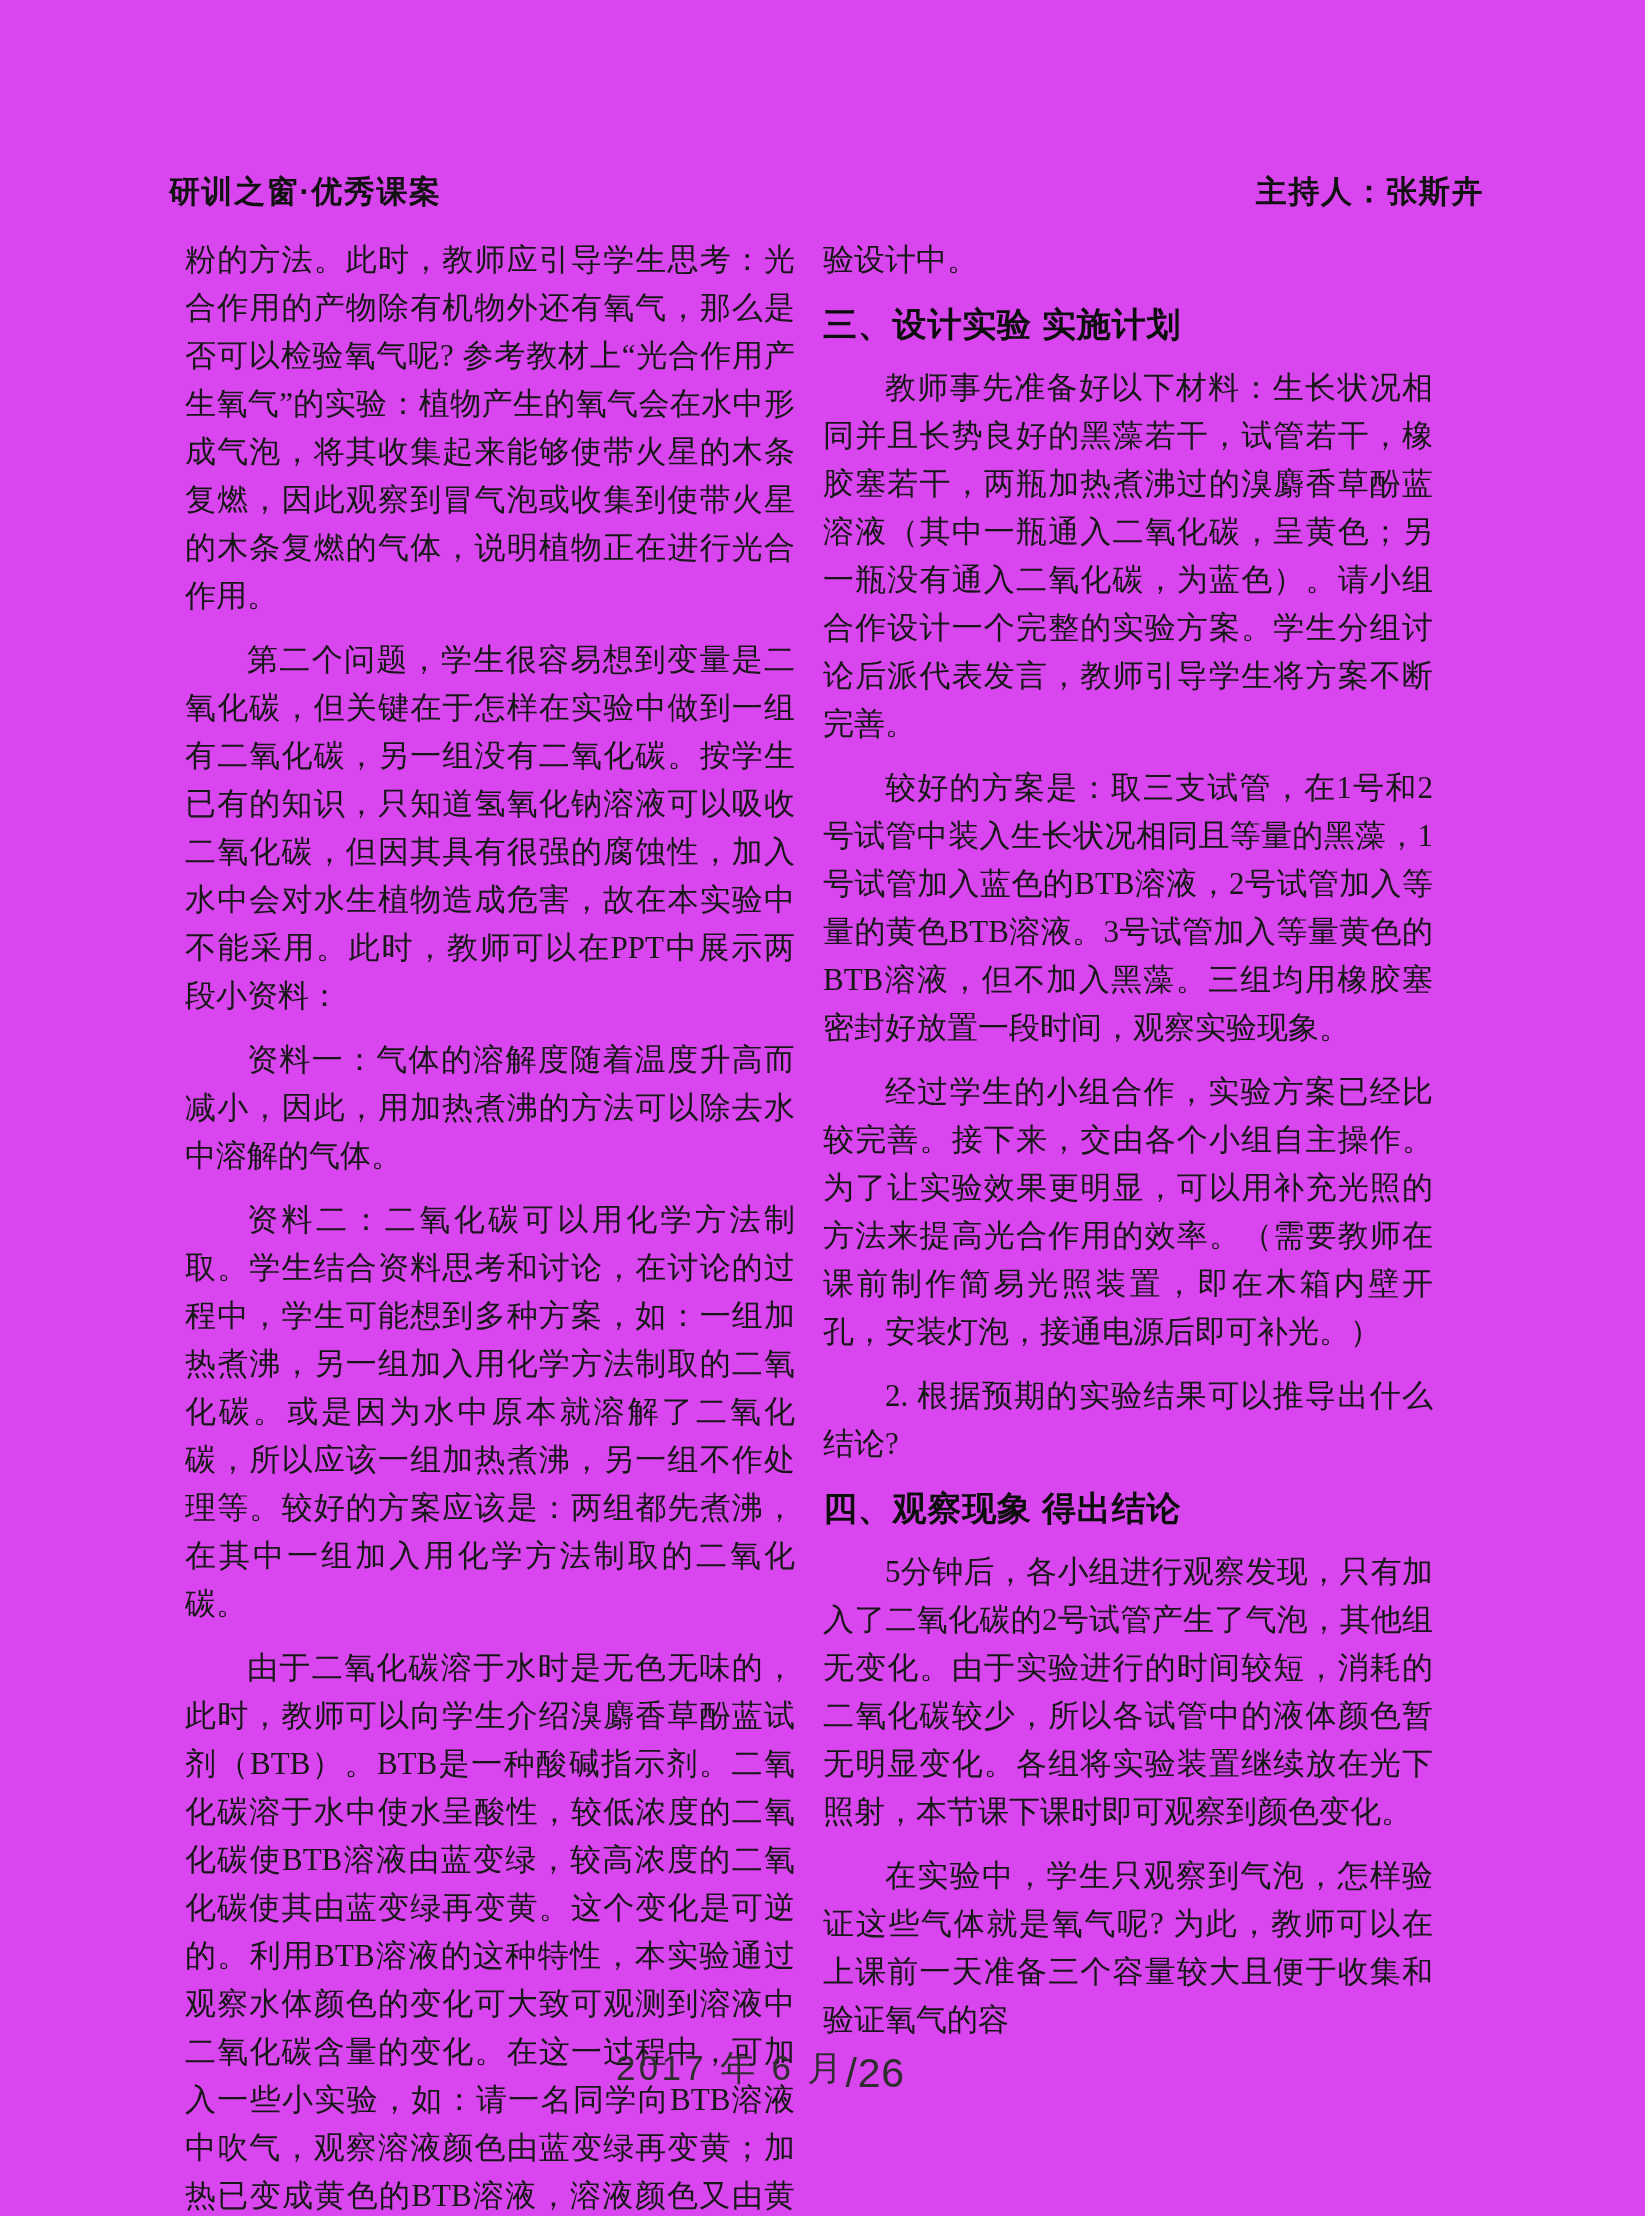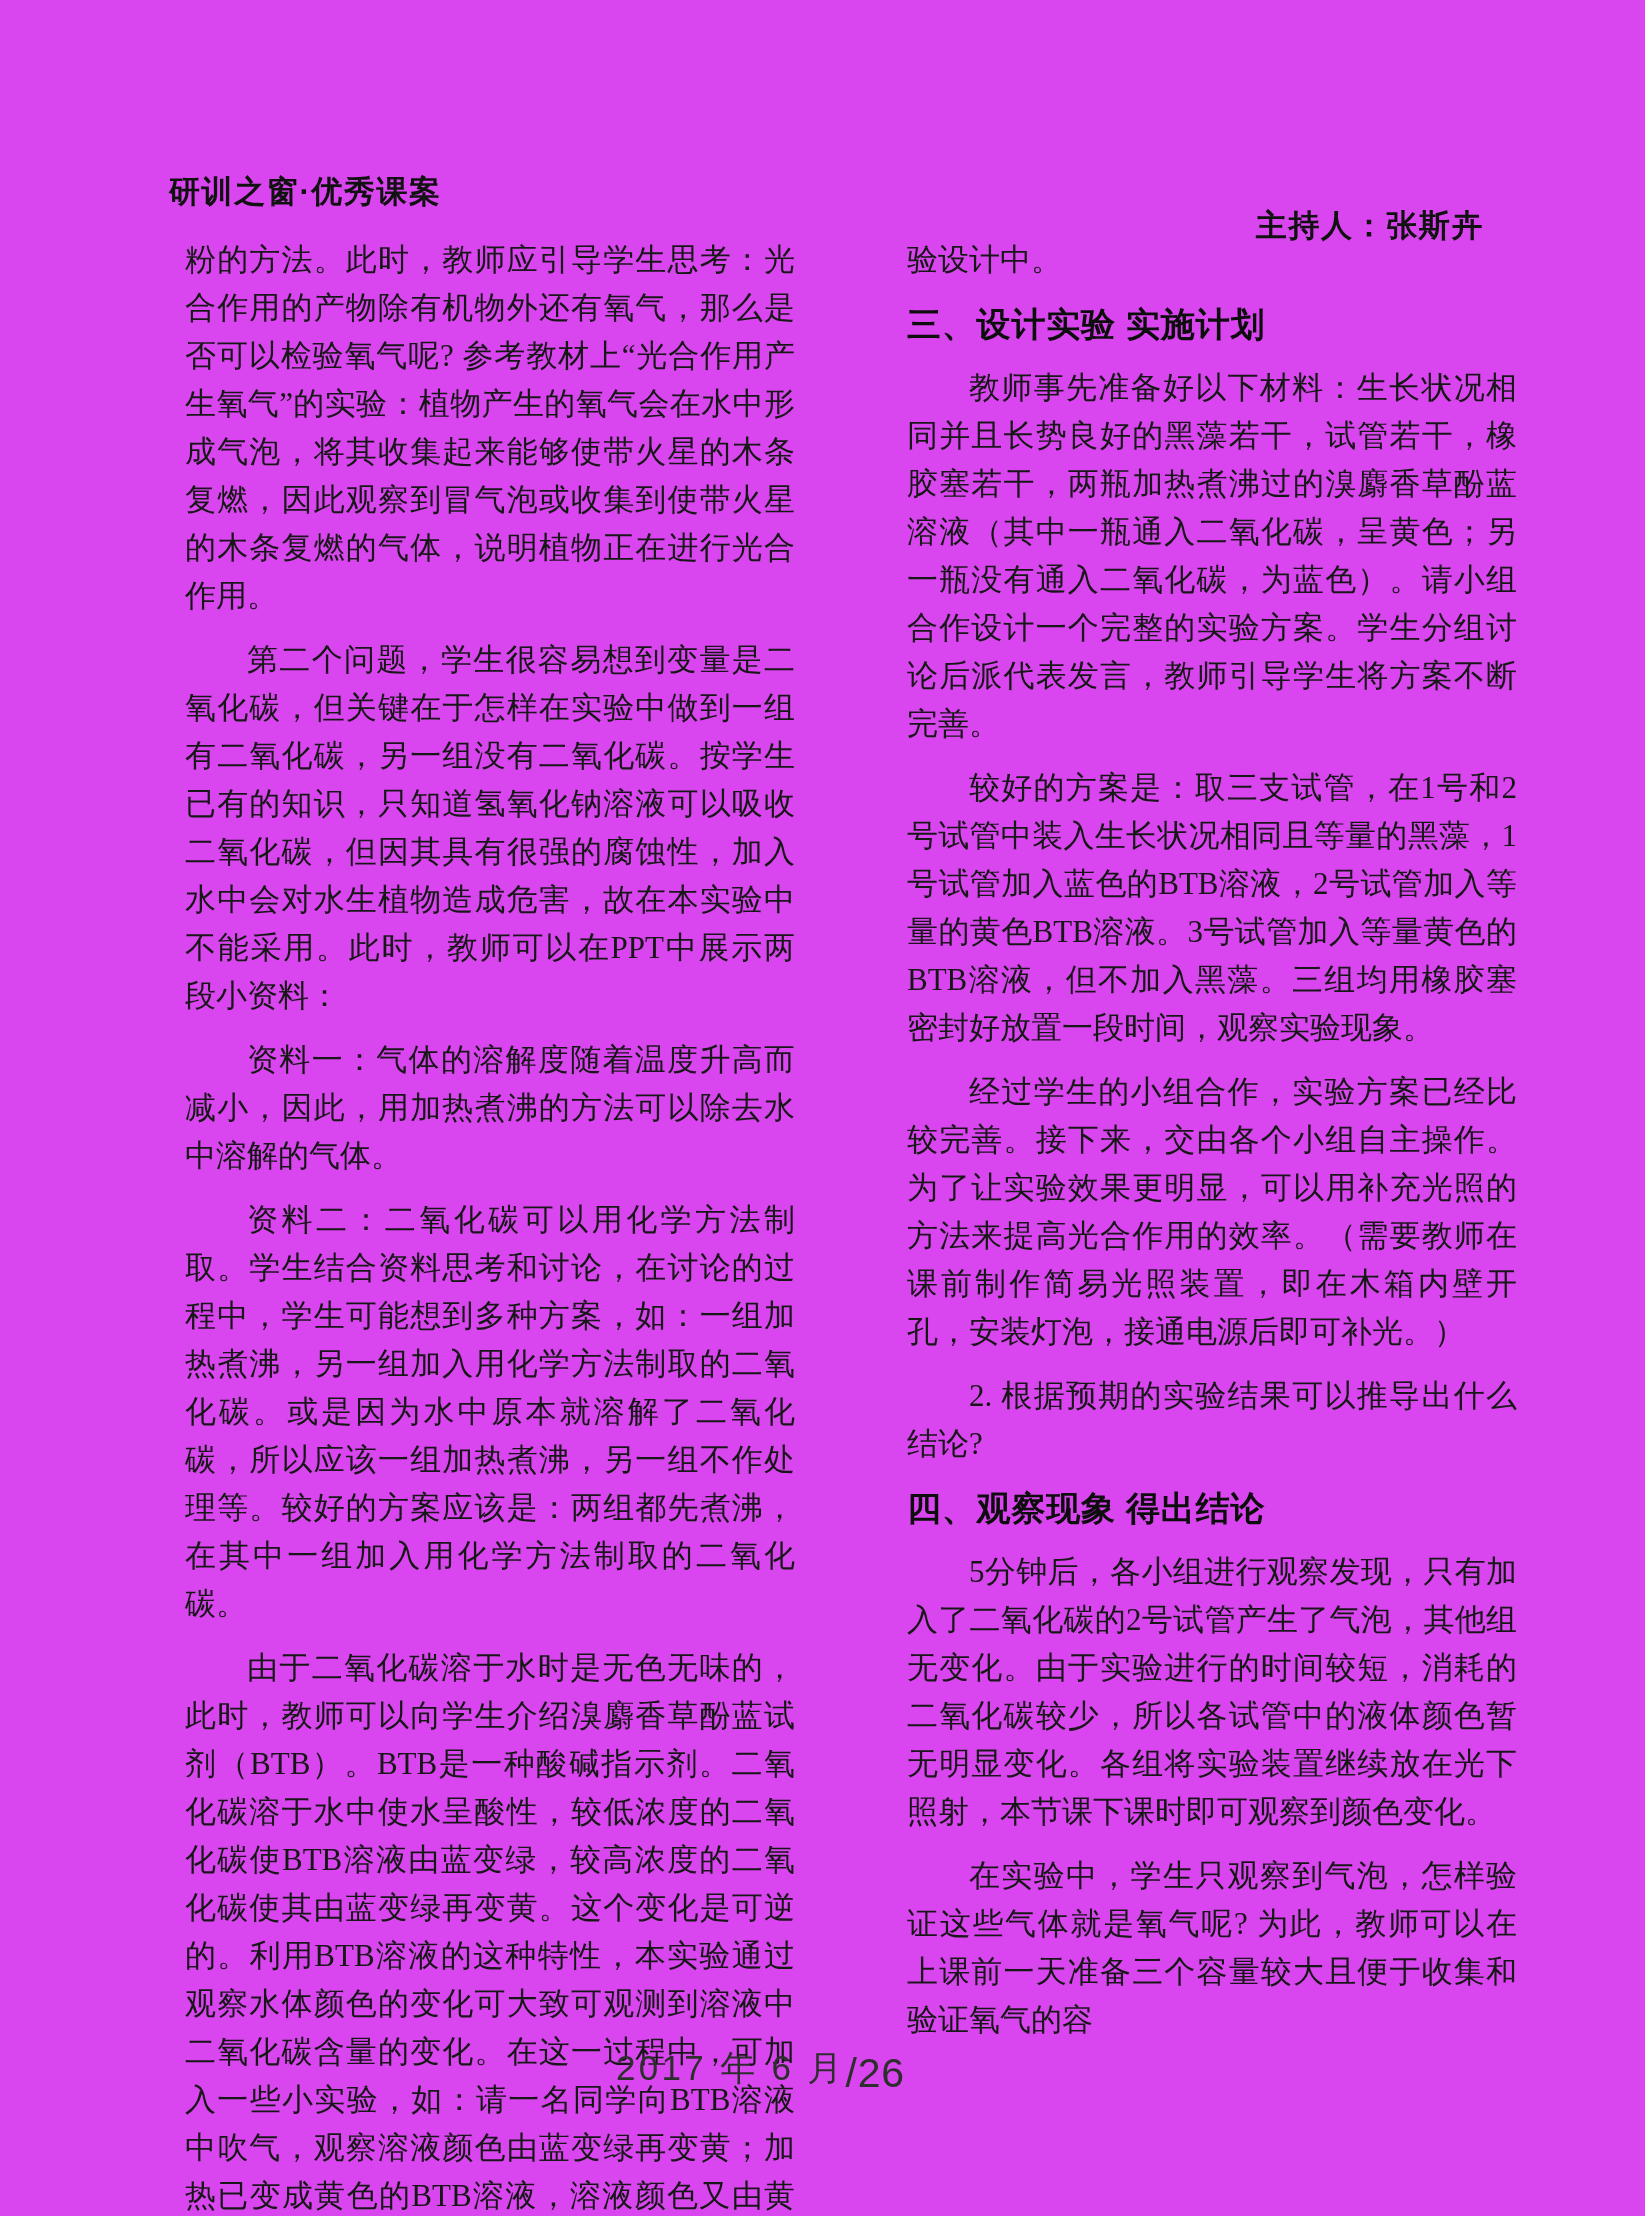--- a/index.html
+++ b/index.html
@@ -26,35 +26,34 @@
   .header-right {
     position: absolute;
     right: 161px;
     top: 171px;
     font-family: "Liberation Sans", sans-serif;
     font-weight: bold;
     font-size: 31px;
     letter-spacing: 1.6px;
     color: #111111;
     white-space: nowrap;
-    margin-top: 34px;
   }
   .column {
     position: absolute;
     top: 220px;
     width: 642px;
     font-family: "Liberation Serif", serif;
     font-size: 31px;
     line-height: 48px;
     text-align: justify;
     text-justify: inter-ideograph;
     color: #171717;
   }
   .column-left  { left: 169px; }
-  .column-right { left: 891px; }
+  .column-right { left: 807px; }
   .para { margin: 16px; }
   .para.indent { text-indent: 2em; }
   .heading {
     margin: 16px;
     font-family: "Liberation Sans", sans-serif;
     font-weight: bold;
     font-size: 34px;
     line-height: 48px;
     letter-spacing: 0.8px;
     text-align: left;

